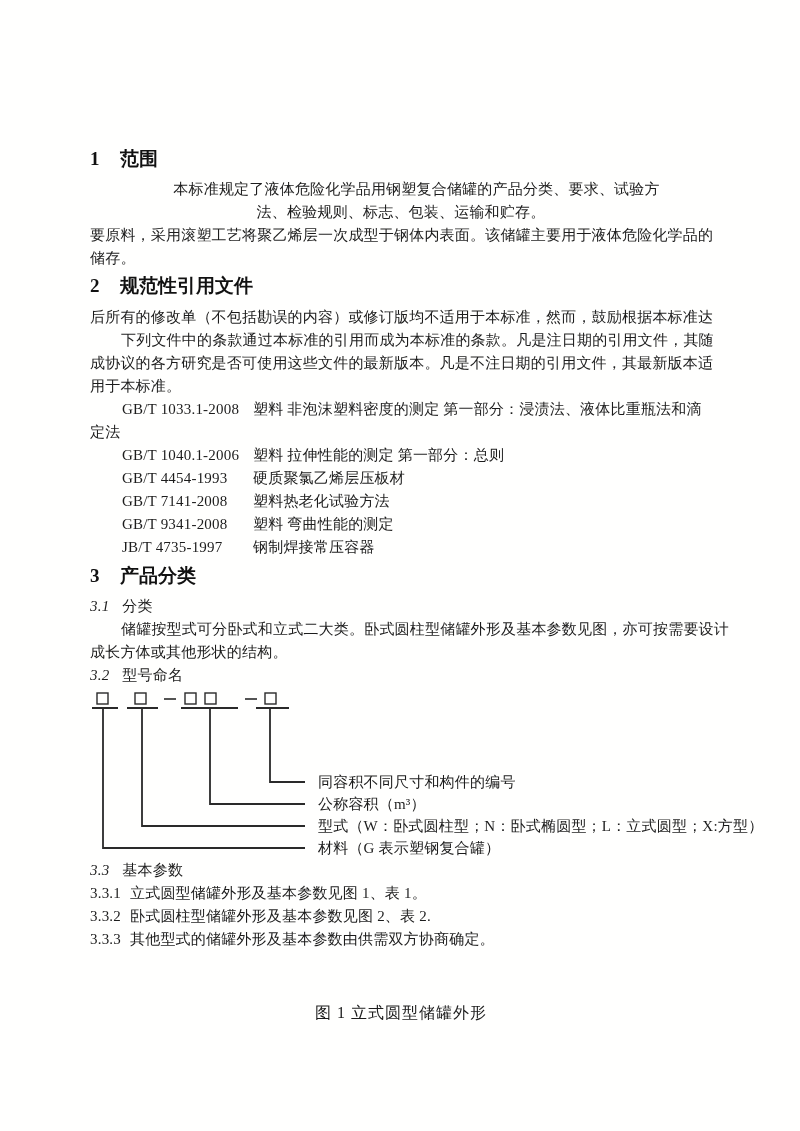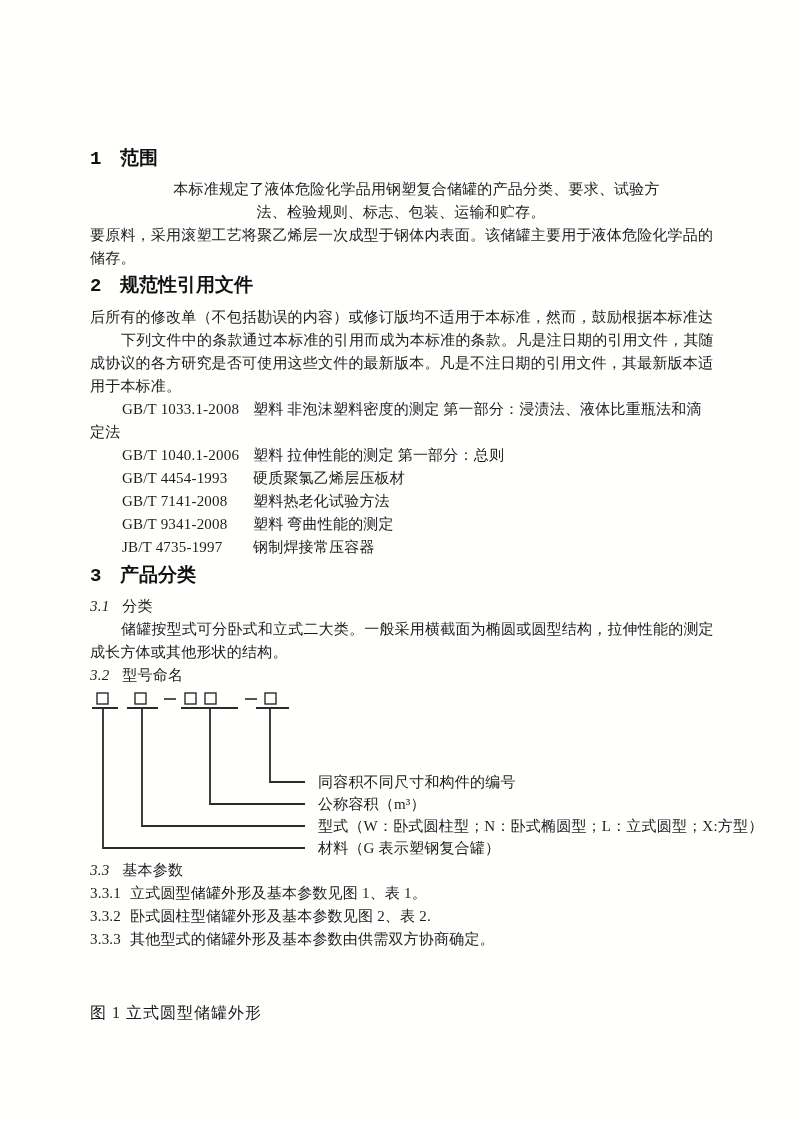--- a/index.html
+++ b/index.html
@@ -17,21 +17,21 @@
     font-family: "Liberation Serif", "DejaVu Serif", serif;
     color: #1c1c1c;
   }
   .content {
     position: absolute;
     left: 90px;
     top: 146px;
     width: 622px;
   }
   .h-sec {
-    font-family: Liberation Mono, monospace;
+    font-family: Liberation Serif, serif;
     font-size: 19px;
     line-height: 26px;
     font-weight: bold;
     color: #111;
     margin: 0;
   }
   .h-sec .sec-num {
     display: inline-block;
     width: 30px;
   }
@@ -66,21 +66,21 @@
   .diag-label {
     position: absolute;
     left: 228px;
     font-size: 15px;
     line-height: 16px;
     white-space: nowrap;
     letter-spacing: 0.2px;
   }
   .caption {
     margin-top: 50px;
-    text-align: left;
+    text-align: center;
     font-size: 16px;
     line-height: 23px;
     letter-spacing: 1px;
   }
 </style>
 </head>
 <body>
 
 <div class="page">
   <div class="content">
@@ -129,21 +129,21 @@
     </div>
 
     <div class="h-sec gap-sec3">
       <span class="sec-num">3</span><span>产品分类</span>
     </div>
 
     <div class="bodyline sub-head gap-sub">
       <span class="sub-label">3.1</span><span>分类</span>
     </div>
     <div>
-      <div class="bodyline ind">储罐按型式可分卧式和立式二大类。一般采用横截面为椭圆或圆型结构，拉伸性能的测定</div>
+      <div class="bodyline ind">储罐按型式可分卧式和立式二大类。卧式圆柱型储罐外形及基本参数见图，亦可按需要设计</div>
       <div class="bodyline">成长方体或其他形状的结构。</div>
     </div>
 
     <div class="bodyline sub-head">
       <span class="sub-label">3.2</span><span>型号命名</span>
     </div>
 
     <div class="diagram">
       <svg width="622" height="172" viewBox="0 0 622 172">
         <g stroke="#2a2a2a" fill="none">

